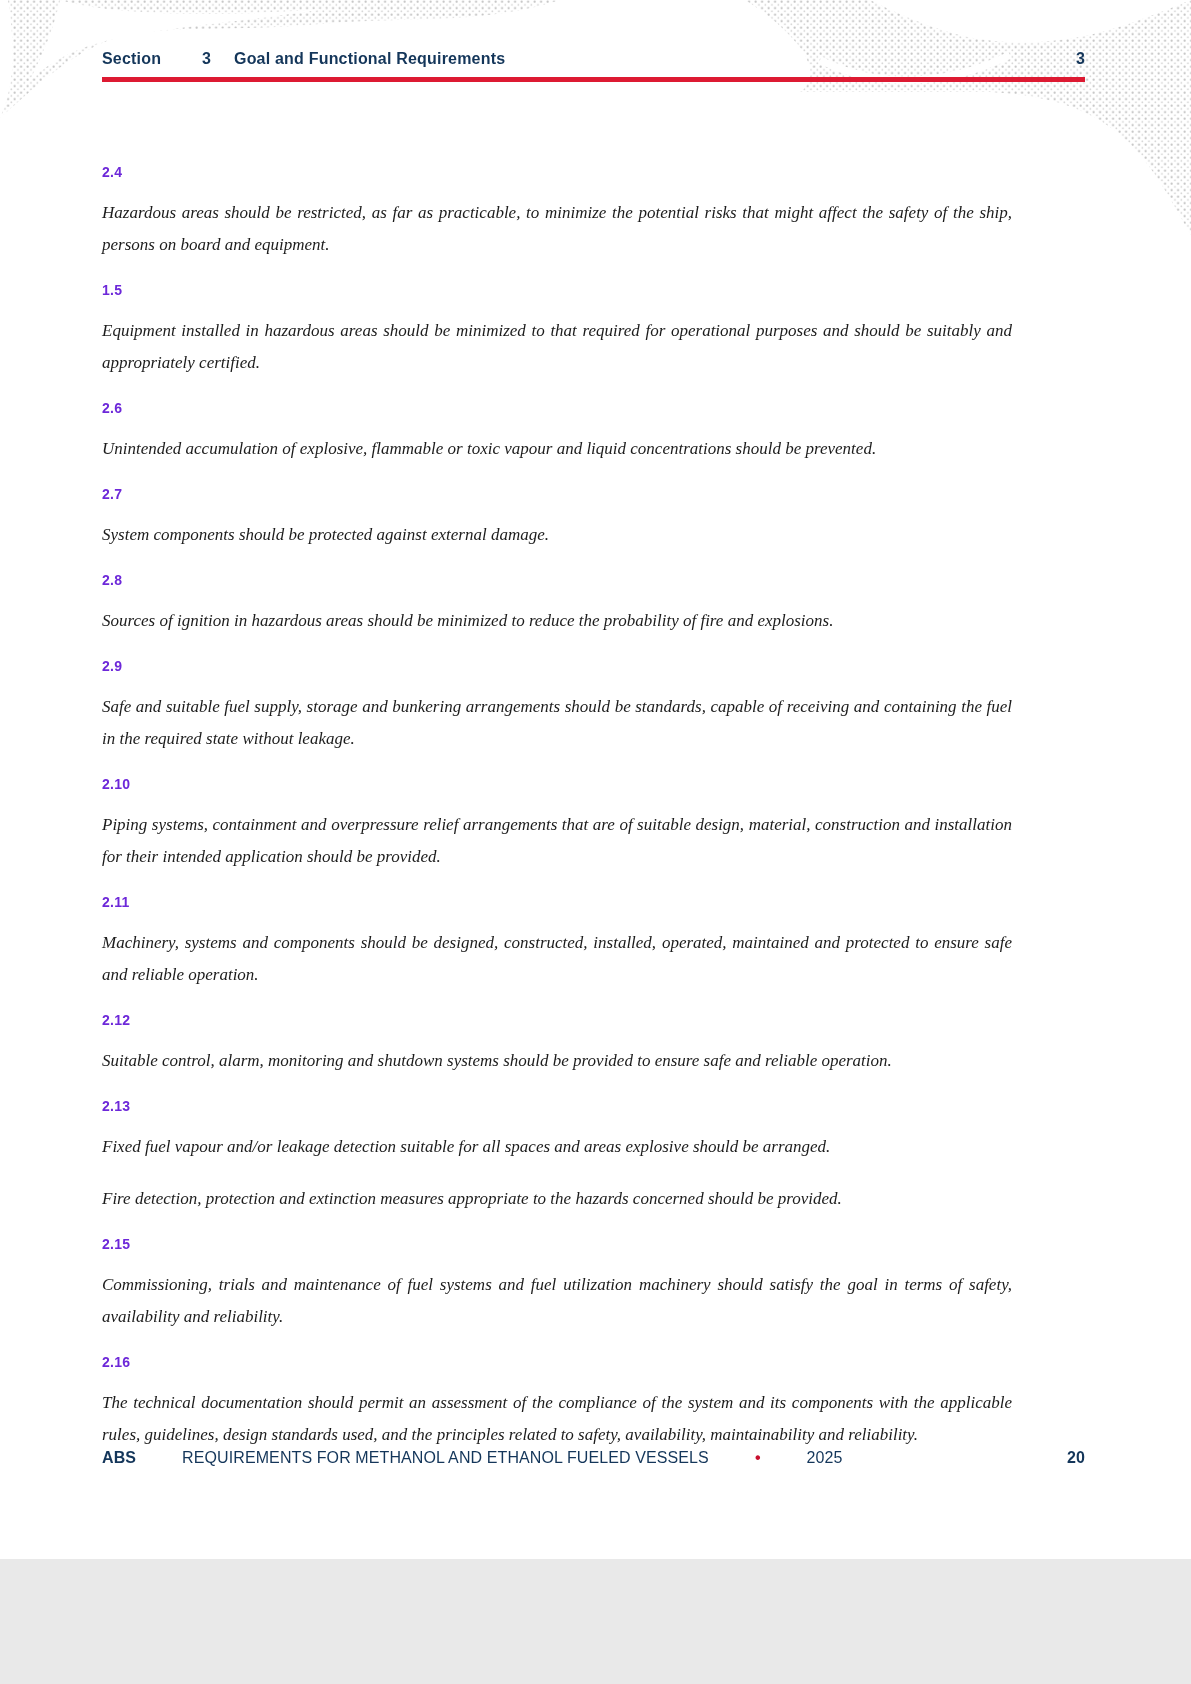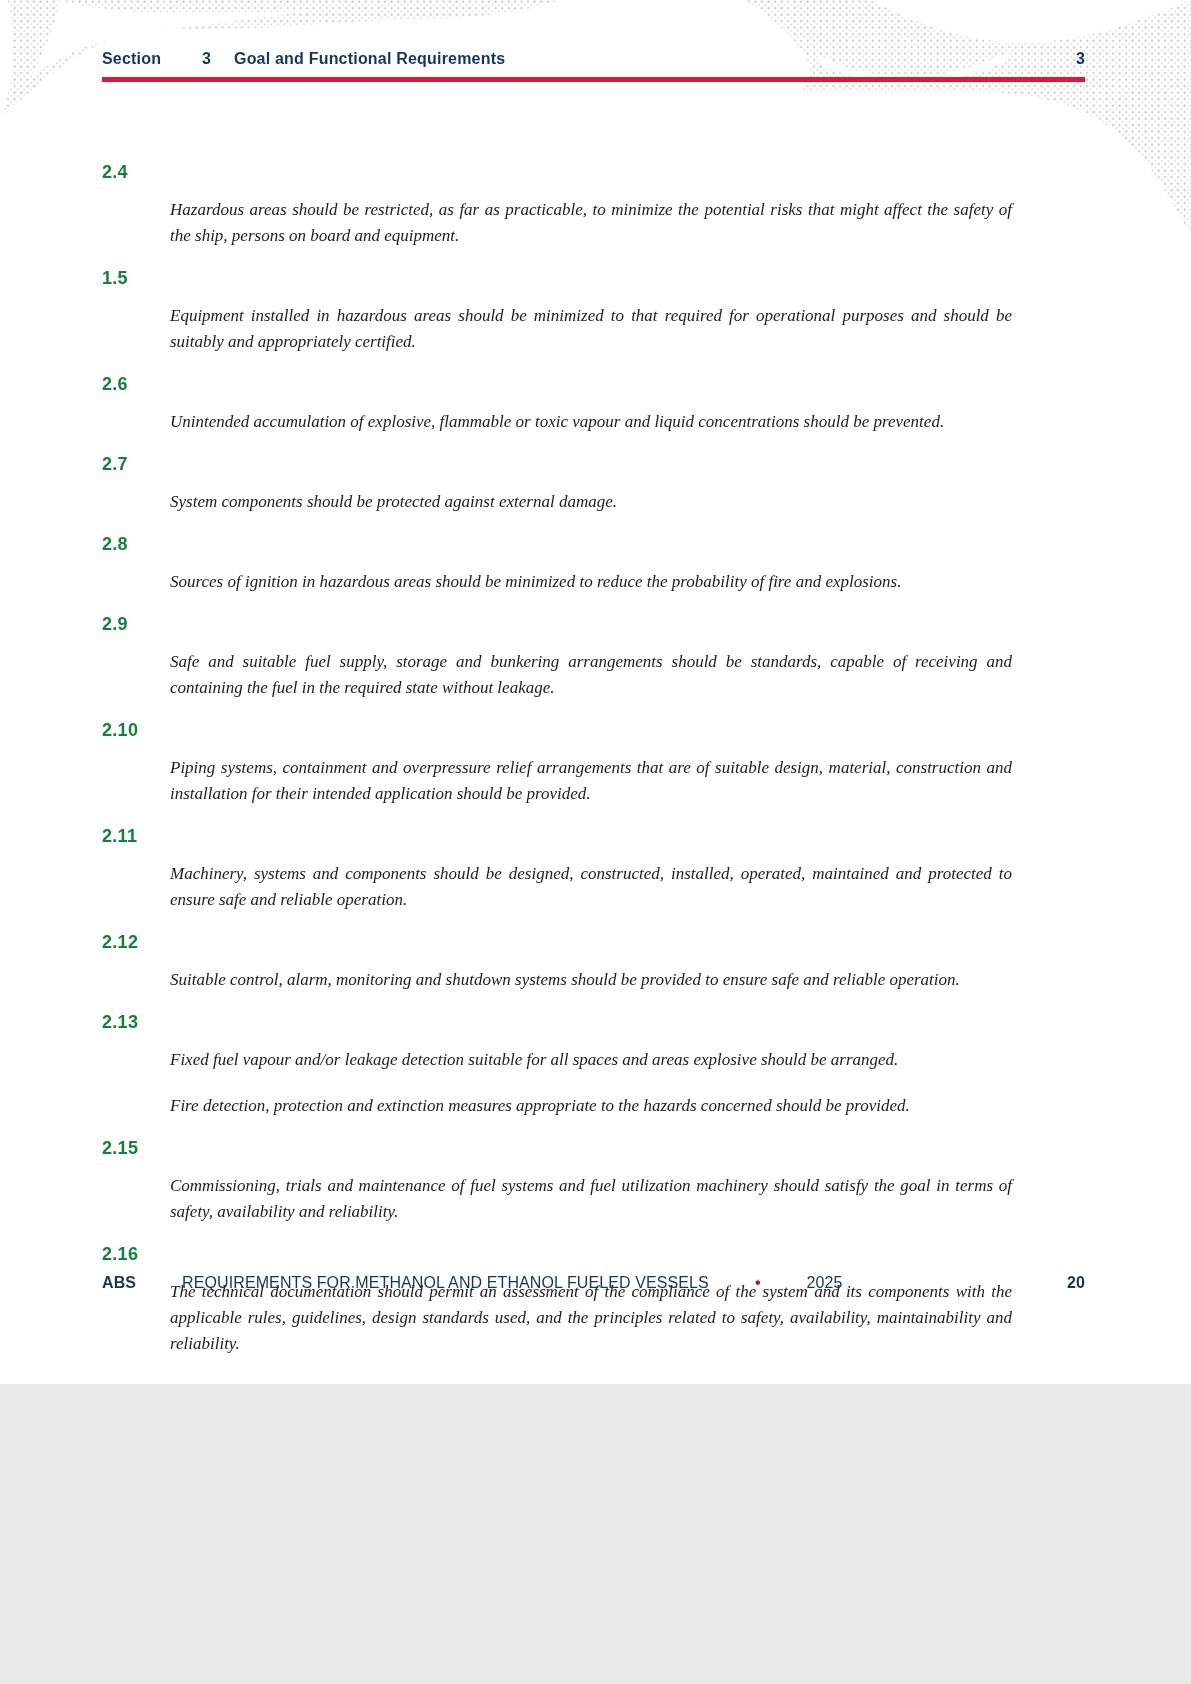--- a/index.html
+++ b/index.html
@@ -1,20 +1,20 @@
 <!DOCTYPE html>
 <html><head>
 <meta charset="utf-8">
 <style>
   * { margin: 0; padding: 0; box-sizing: border-box; }
   html, body { background: #e9e9e9; }
   .page {
     position: relative;
     width: 1191px;
-    height: 1384px;
+    height: 1559px;
     margin: 0 auto;
     background: #ffffff;
     overflow: hidden;
     font-family: "Liberation Sans", sans-serif;
   }
   .decor { position: absolute; top: 0; left: 0; pointer-events: none; }
   .header {
     position: absolute;
     top: 50px; left: 102px; right: 106px;
   }
@@ -33,33 +33,32 @@
     margin-top: 9px;
     height: 5px;
     background: #dd1a32;
   }
   .content {
     position: absolute;
     top: 163px; left: 102px; right: 179px;
   }
   .section { margin-bottom: 20px; }
   .sec-num {
-    color: #15803d;
+    color: #6d28d9;
     font-weight: bold;
-    font-size: 18px;
+    font-size: 14px;
     line-height: 18px;
     letter-spacing: 0.3px;
   }
   .sec-body {
     margin-top: 16px;
-    margin-left: 68px;
     font-family: "Liberation Serif", serif;
     font-style: italic;
     font-size: 17px;
-    line-height: 26px;
+    line-height: 32px;
     color: #1c1c1c;
     text-align: justify;
   }
   .footer {
     position: absolute;
     left: 102px; right: 106px; bottom: 92px;
     display: flex;
     align-items: baseline;
     color: #14365a;
     font-size: 16px;

